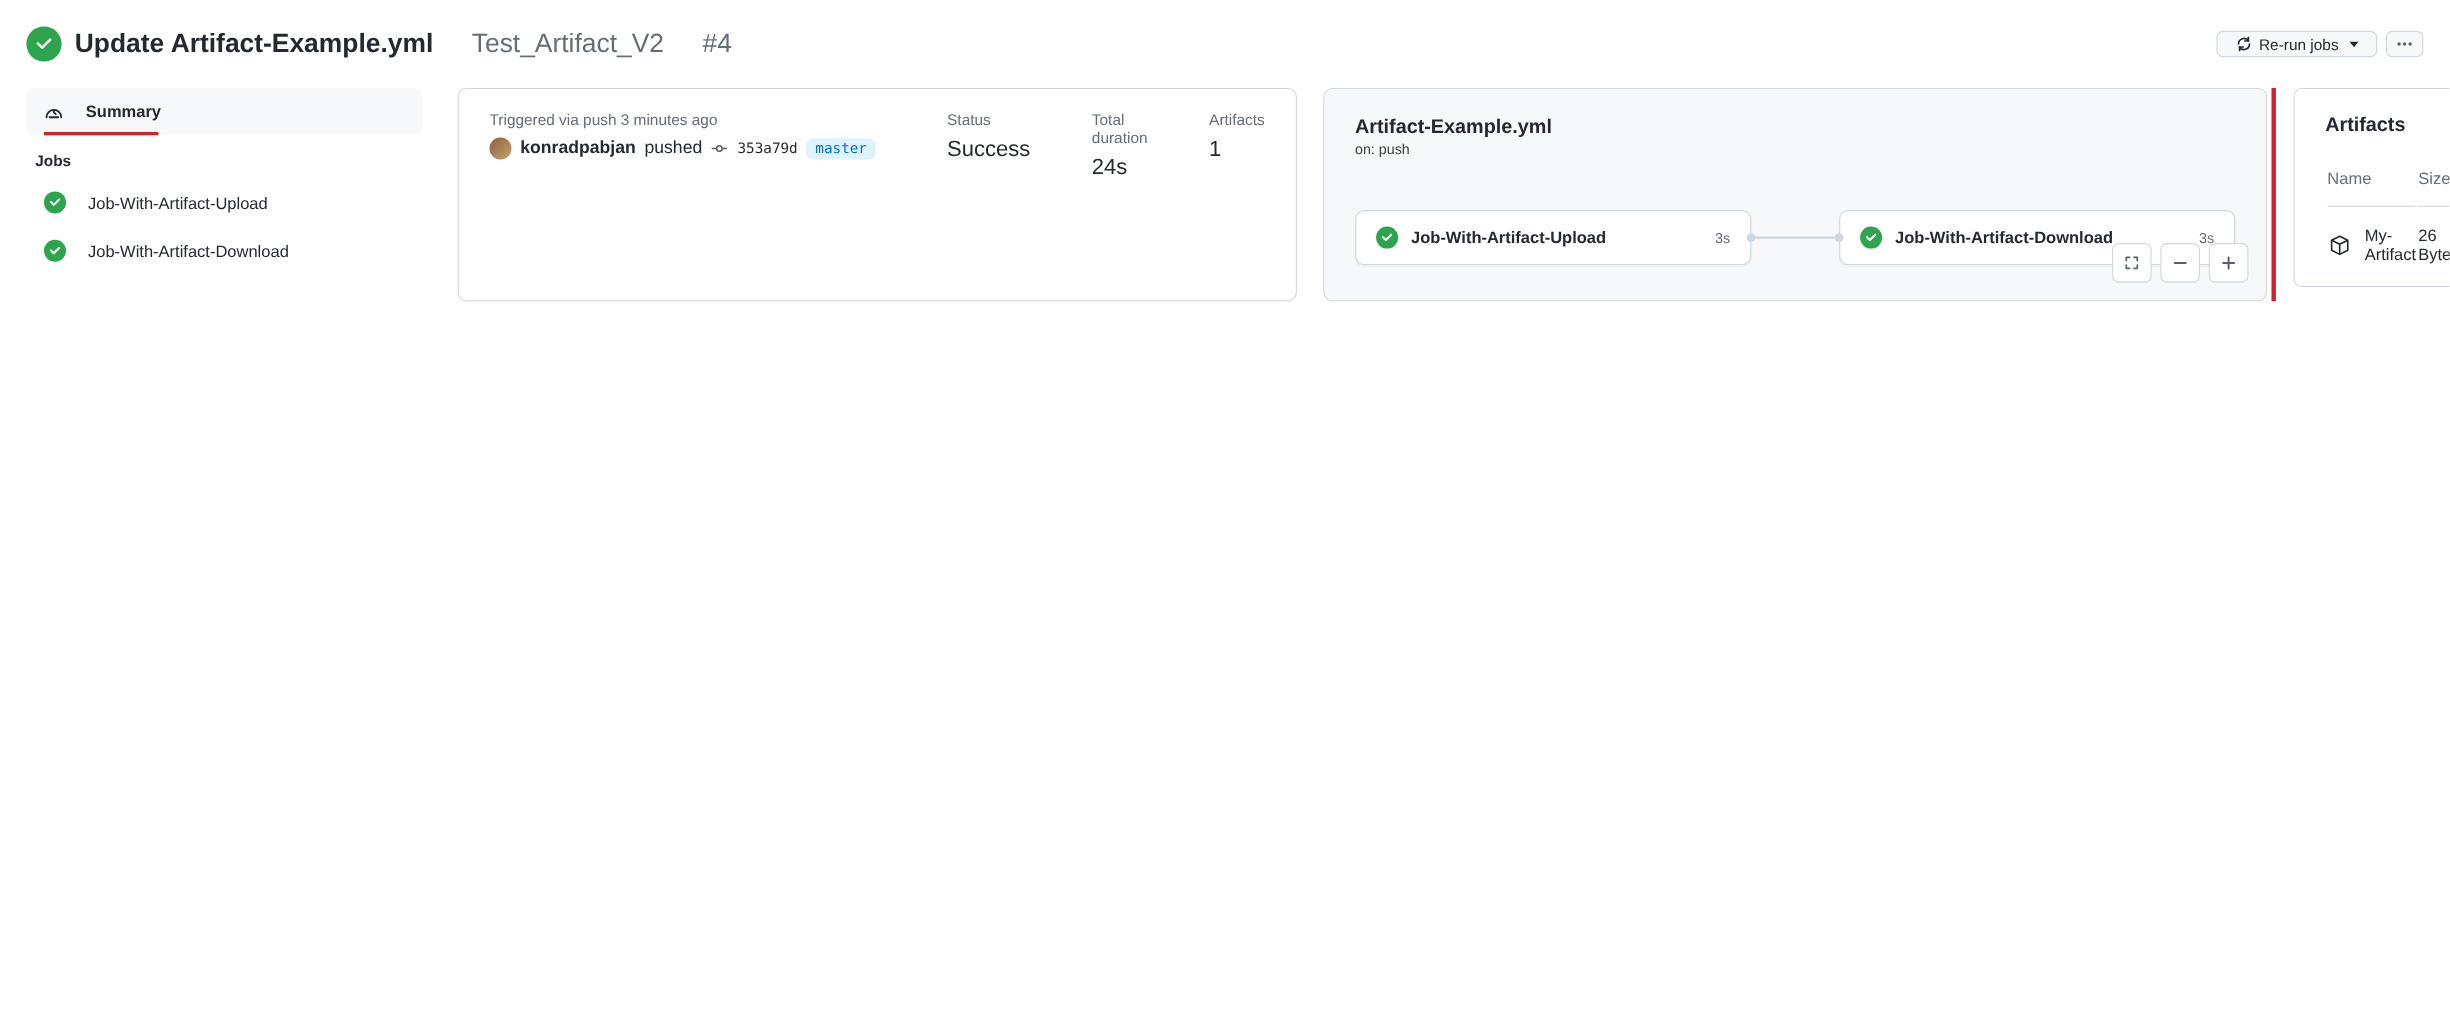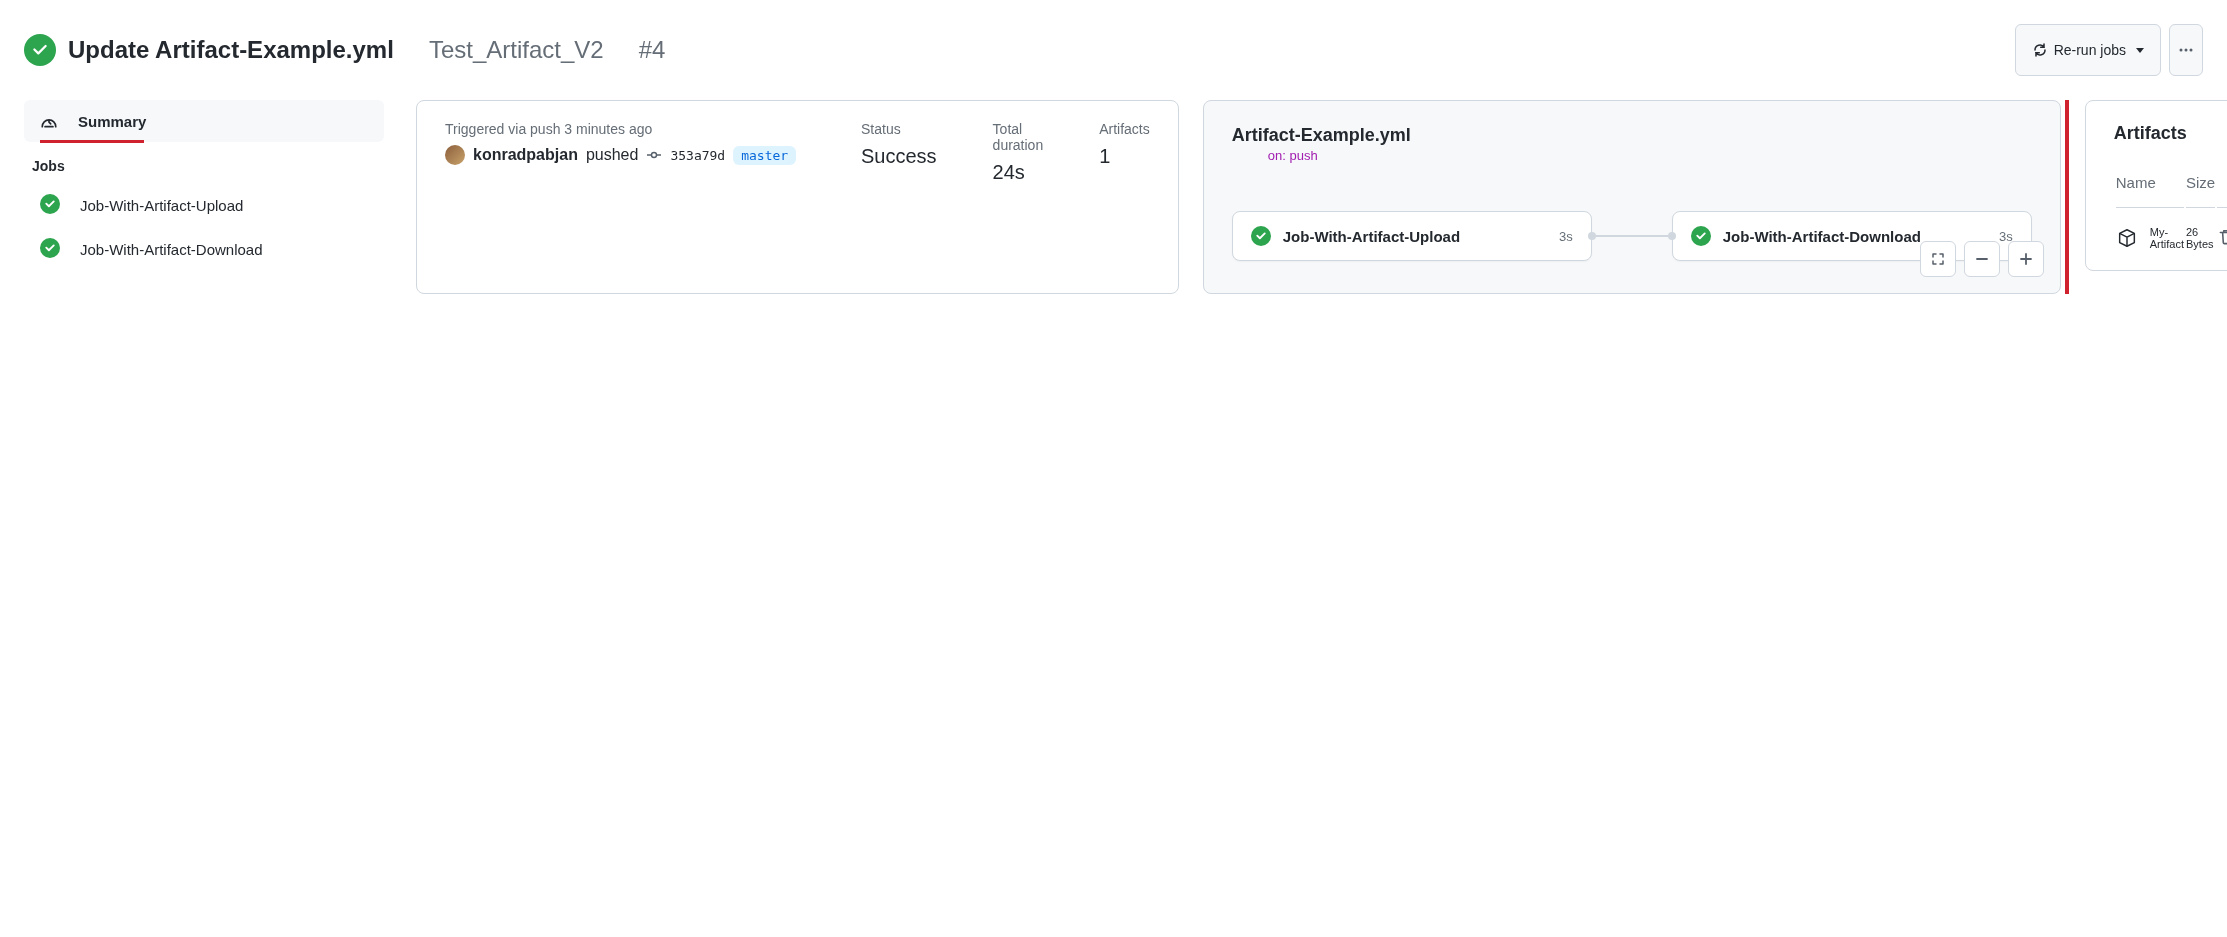--- a/index.html
+++ b/index.html
@@ -67,21 +67,21 @@
     border: 1px solid #d0d7de;
     border-radius: 6px;
     padding: 6px 16px;
     font-size: 14px;
     font-weight: 500;
     color: #24292f;
     display: inline-flex;
     align-items: center;
     gap: 6px;
     cursor: pointer;
-    height: 52px;
+    height: 24px;
   }
   .btn.icon-only { padding: 6px 8px; }
   .caret-down {
     width: 0; height: 0;
     border-left: 4px solid transparent;
     border-right: 4px solid transparent;
     border-top: 5px solid #24292f;
     margin-left: 4px;
   }
   .layout {
@@ -173,21 +173,21 @@
     background: #ddf4ff;
     color: #0969da;
     padding: 2px 8px;
     border-radius: 6px;
   }
   .workflow-panel {
     padding: 24px 28px 32px 28px;
     position: relative;
   }
   .wf-title { font-size: 18px; font-weight: 600; }
-  .wf-sub { font-size: 13px; color: #a21caf; margin-top: 2px; margin-left: 36px; }
+  .wf-sub { font-size: 13px; color: #404040; margin-top: 2px; }
   .wf-graph {
     display: flex;
     align-items: center;
     gap: 0;
     margin-top: 48px;
   }
   .wf-node {
     background: #fff;
     border: 1px solid #d0d7de;
     border-radius: 8px;
@@ -251,21 +251,21 @@
   .art-table { width: 100%; padding: 0 28px 0 28px; }
   .art-table th {
     text-align: left;
     font-weight: 400;
     color: #656d76;
     padding: 24px 0 14px 0;
     font-size: 15px;
   }
   .art-table td {
     padding: 18px 0;
-    font-size: 11px;
+    font-size: 15px;
     border-top: 1px solid #d0d7de;
   }
   .art-name { display: flex; align-items: center; gap: 12px; font-weight: 400; }
   .trash-cell { text-align: right; }
   svg { display: block; }
 </style>
 </head>
 <body>
 
 <div class="page">

